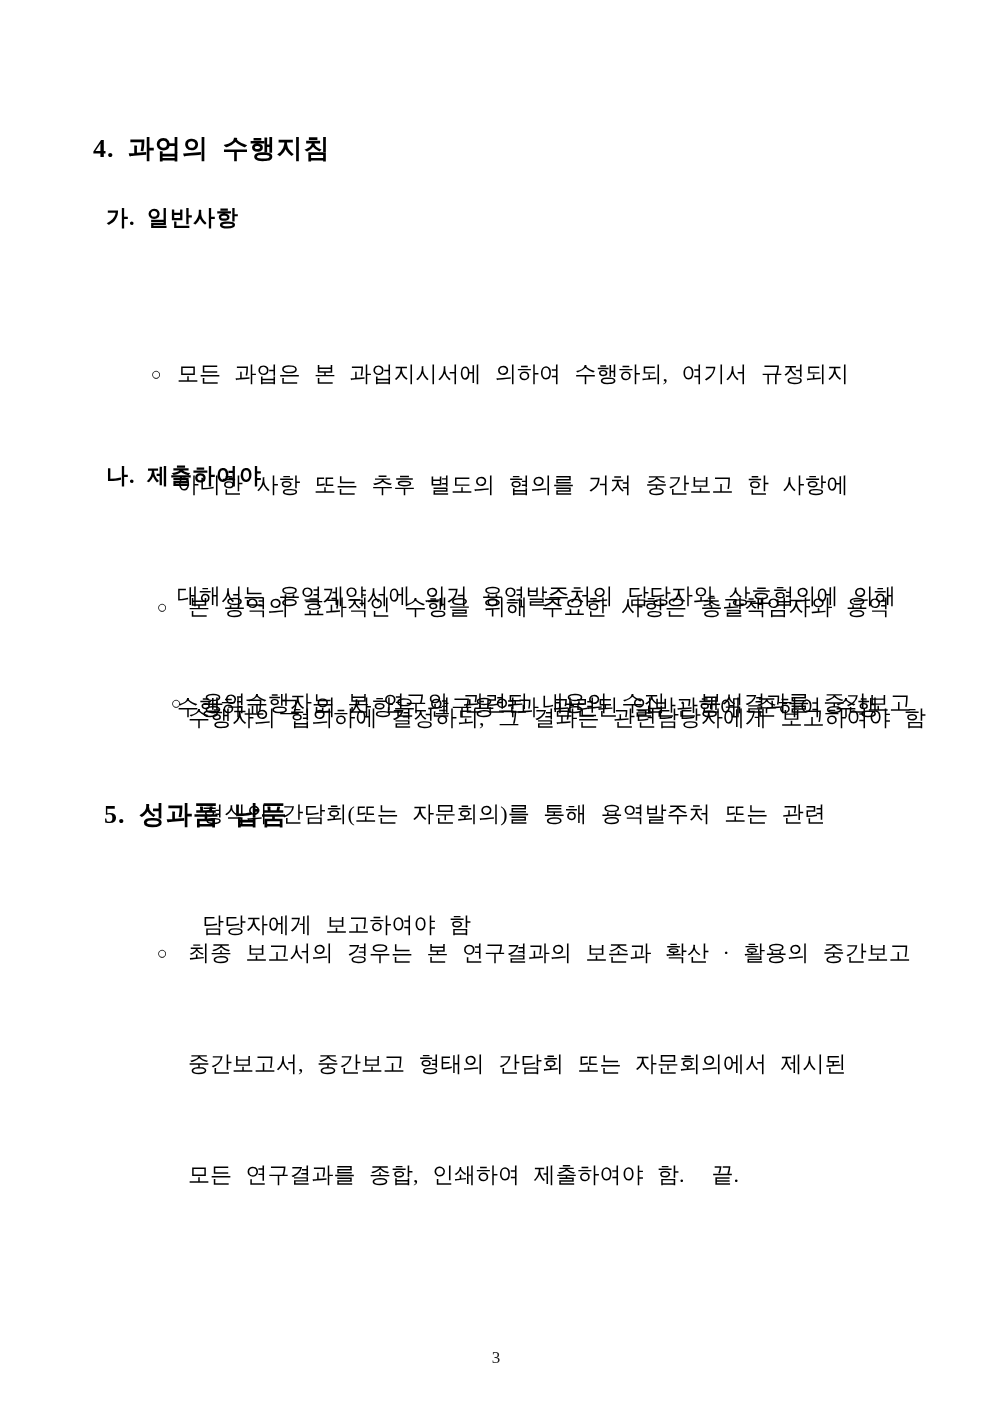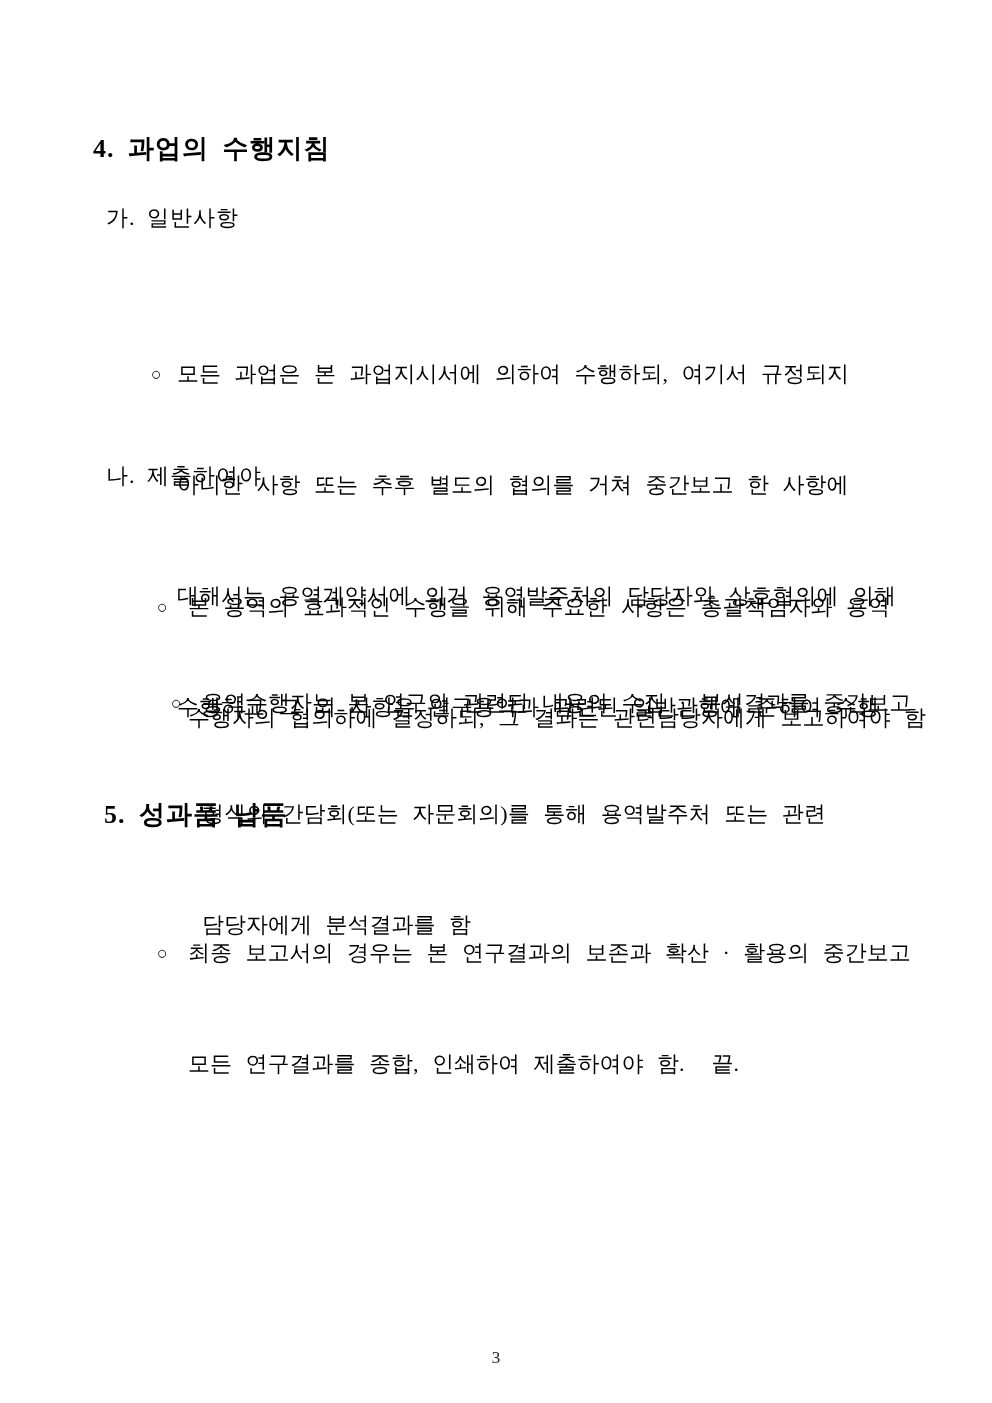--- a/index.html
+++ b/index.html
@@ -22,21 +22,21 @@
     position: absolute;
     font-size: 26px;
     font-weight: bold;
     letter-spacing: 1px;
     word-spacing: 6px;
     white-space: pre;
   }
   .heading-2 {
     position: absolute;
     font-size: 22px;
-    font-weight: normal;
+    font-weight: bold;
     letter-spacing: 1px;
     word-spacing: 5px;
     white-space: pre;
     text-align: right;
   }
   .para {
     position: absolute;
     font-size: 22px;
     line-height: 37px;
     word-spacing: 8px;
@@ -81,25 +81,26 @@
   <div class="heading-2" style="left:106px; top:461px">나. 제출하여야</div>
 
   <div class="para i2" style="left:115px; top:514px">
     <div class="line"><span class="bullet">○</span><span>본 용역의 효과적인 수행을 위해 주요한 사항은 총괄책임자와 용역</span></div>
     <div class="line cont"><span>수행자의 협의하에 결정하되, 그 결과는 관련담당자에게 보고하여야 함</span></div>
   </div>
 
   <div class="para i2" style="left:129px; top:610px">
     <div class="line"><span class="bullet">○</span><span>용역수행자는 본 연구와 관련된 내용의 수집 · 분석결과를 중간보고</span></div>
     <div class="line cont"><span>형식의 간담회(또는 자문회의)를 통해 용역발주처 또는 관련</span></div>
-    <div class="line cont"><span>담당자에게 분석결과를 함</span></div>
+    <div class="line cont"><span>담당자에게 보고하여야 함</span></div>
   </div>
 
   <div class="heading-1" style="left:104px; top:797px">5. 성과품 납품</div>
 
   <div class="para i2" style="left:115px; top:860px">
     <div class="line"><span class="bullet">○</span><span>최종 보고서의 경우는 본 연구결과의 보존과 확산 · 활용의 중간보고</span></div>
+    <div class="line cont"><span>중간보고서, 중간보고 형태의 간담회 또는 자문회의에서 제시된</span></div>
     <div class="line cont"><span>모든 연구결과를 종합, 인쇄하여 제출하여야 함.  끝.</span></div>
   </div>
 
   <div class="page-number">3</div>
 
 </div>
 
 </body></html>

